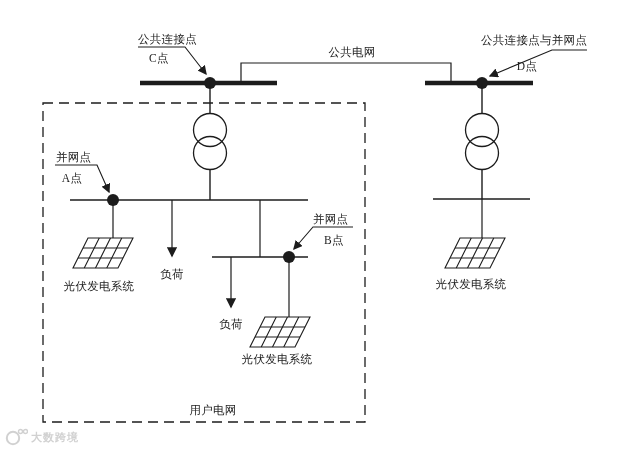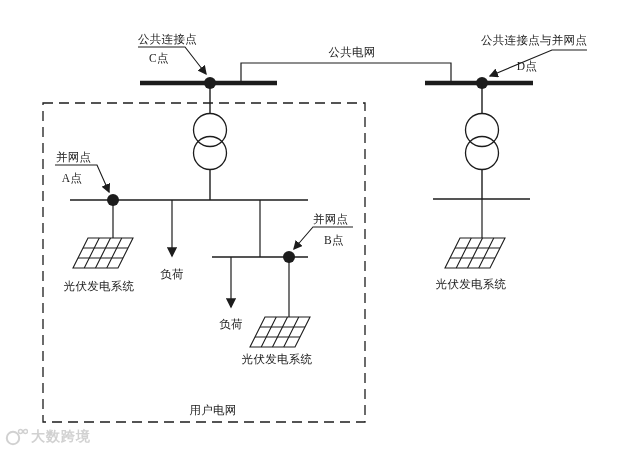--- a/index.html
+++ b/index.html
@@ -16,21 +16,21 @@
     fill:#1c1c1c;
     font-size:11.5px;
     letter-spacing:0.3px;
   }
   .watermark{
     position:absolute;
     left:4px;top:428px;
     display:flex;align-items:center;gap:3px;
     color:#c2c2c2;
     opacity:0.75;
-    font-size:14px;
+    font-size:11px;
     font-weight:bold;
     font-family:"Liberation Sans","DejaVu Sans",sans-serif;
     letter-spacing:1px;
     user-select:none;
   }
 </style>
 </head>
 <body>
 
 <div class="stage">

